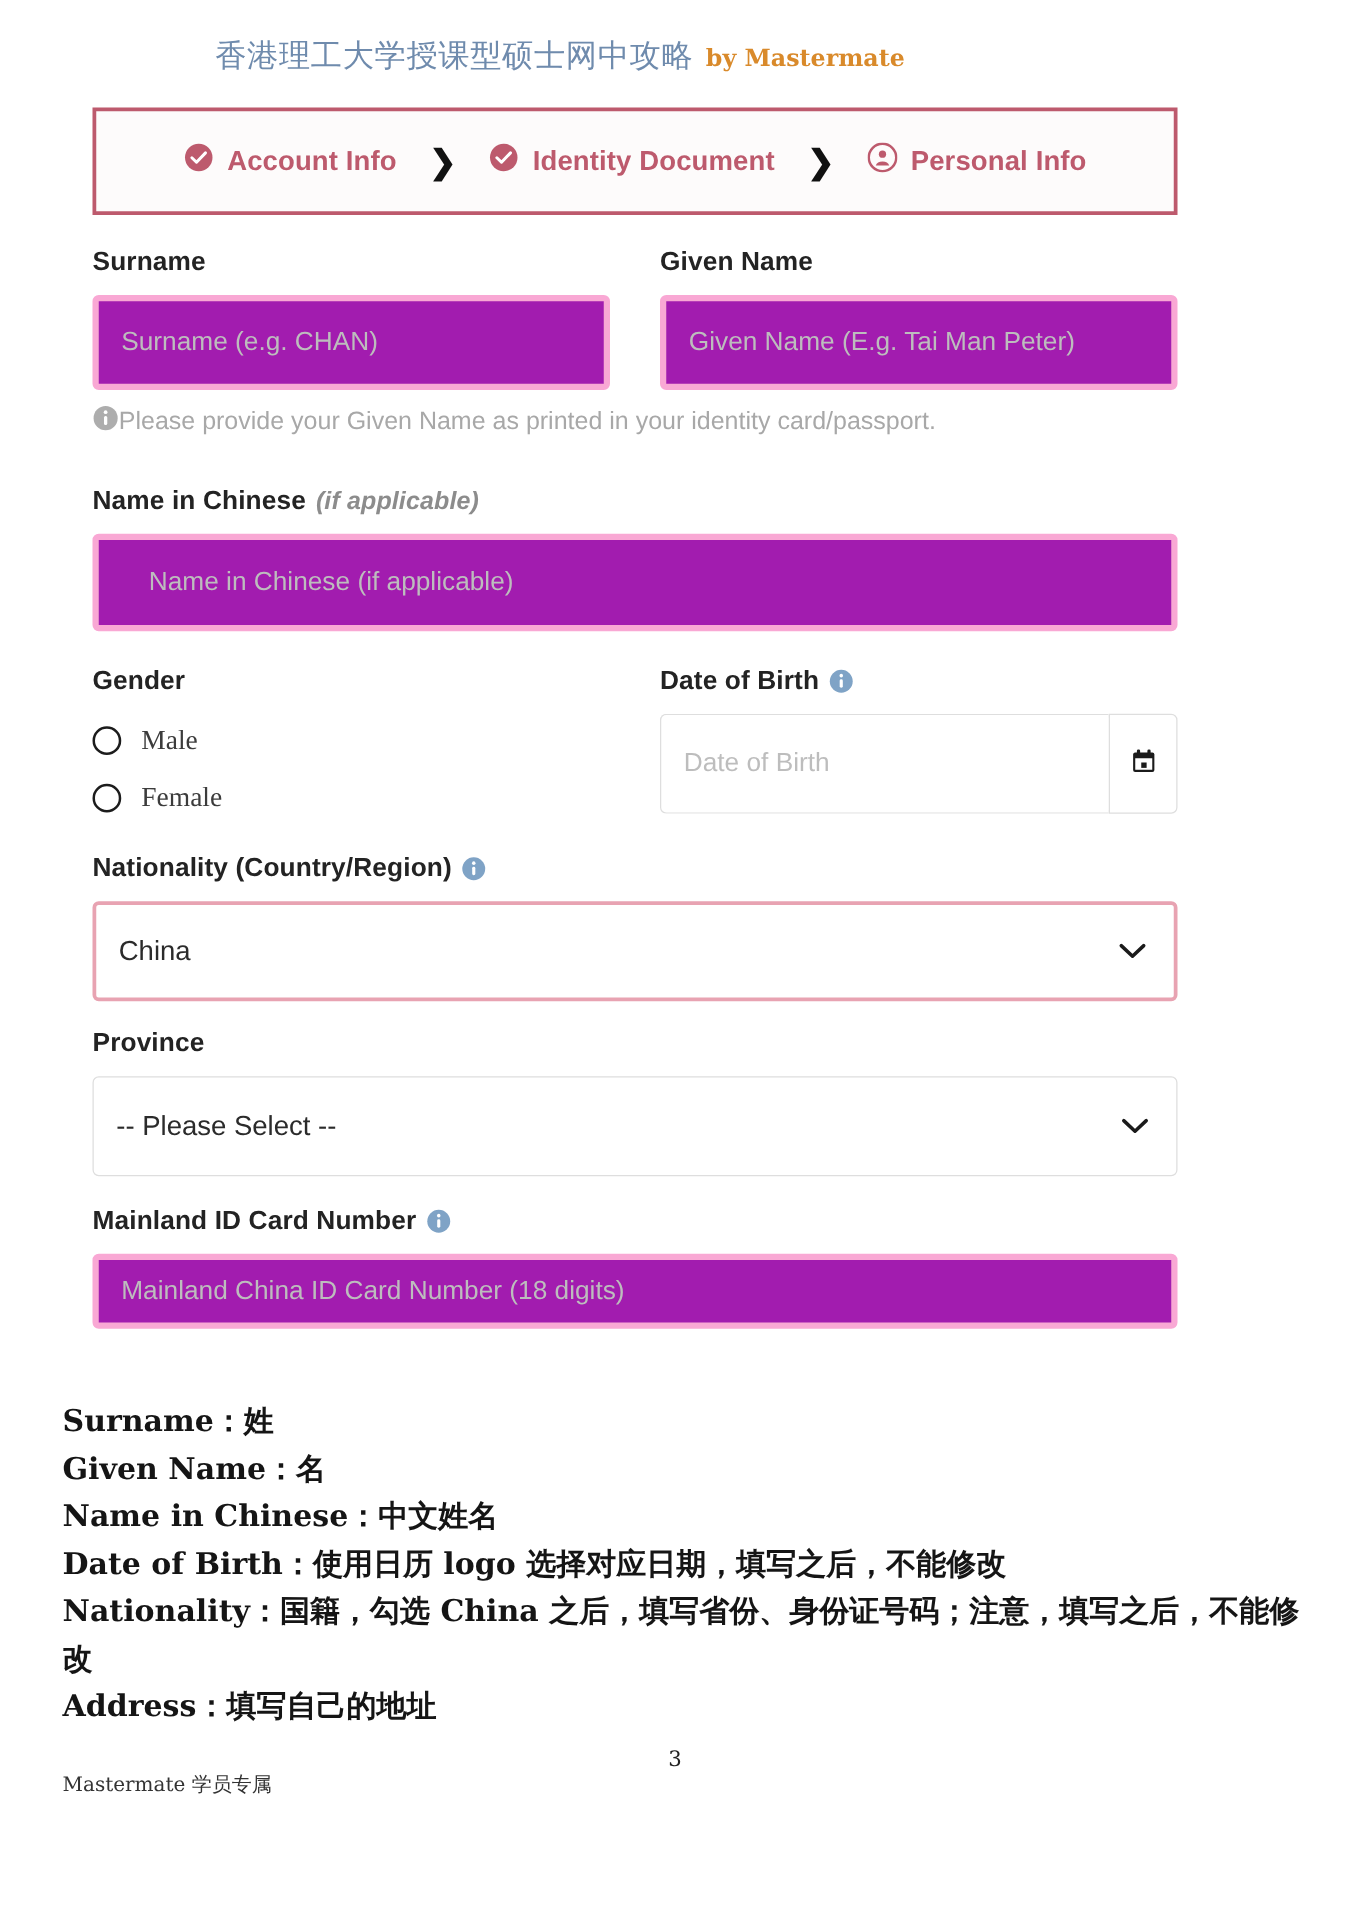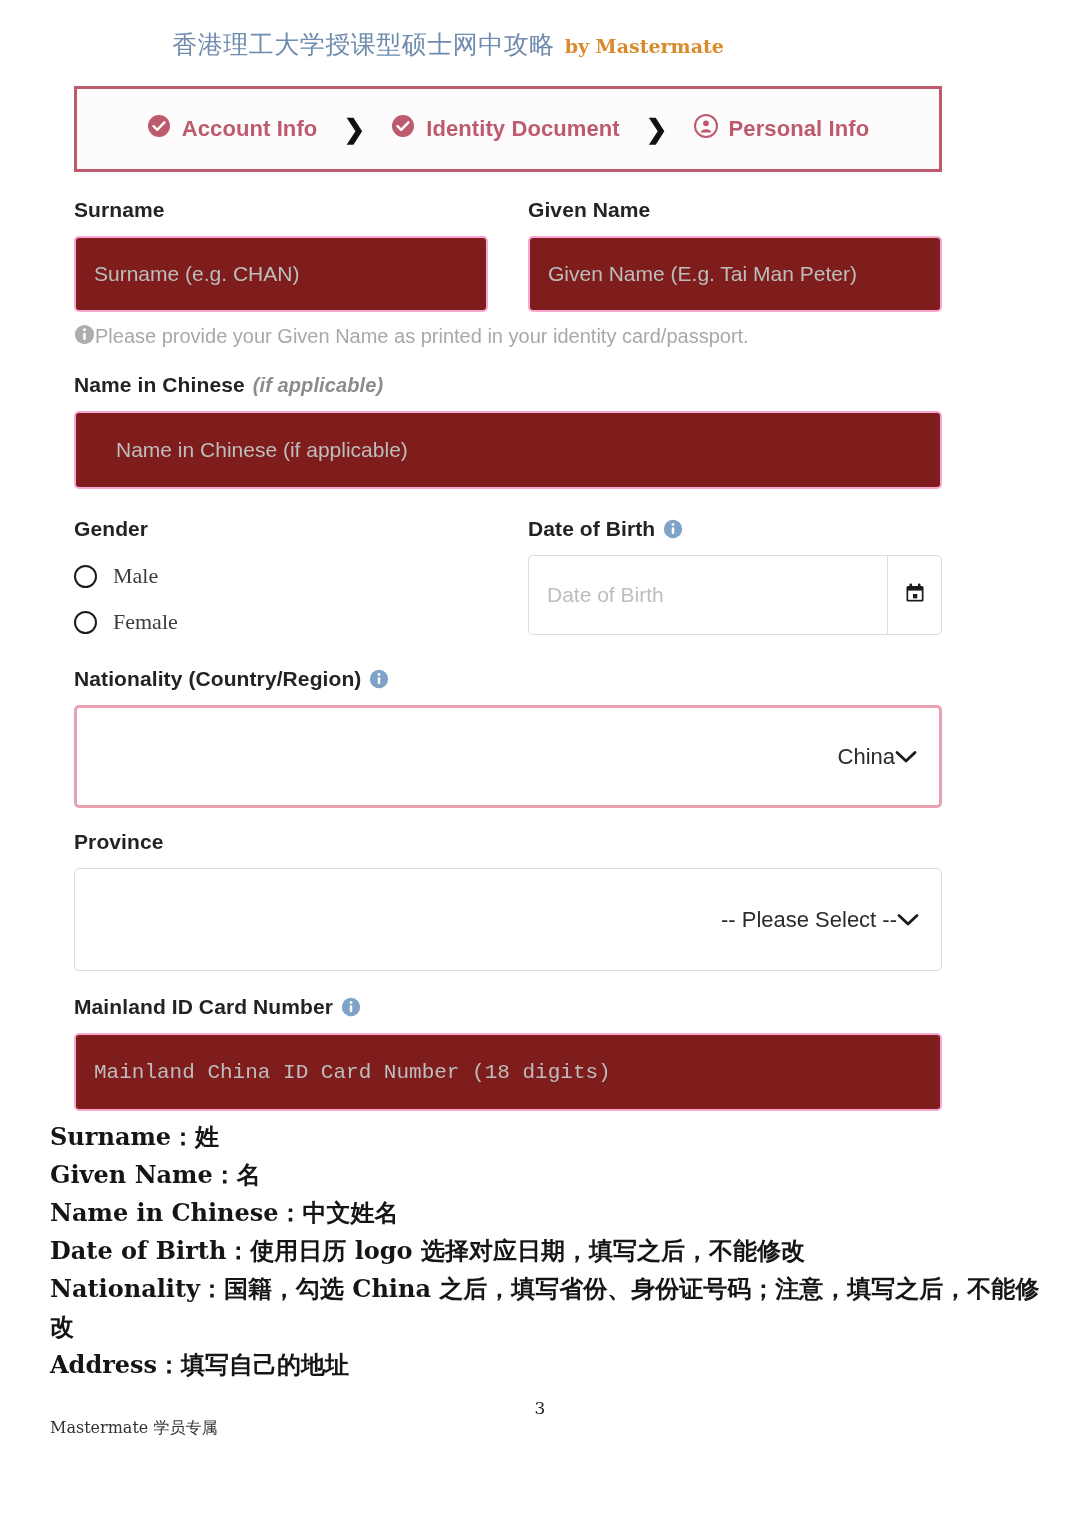--- a/index.html
+++ b/index.html
@@ -90,44 +90,44 @@
   }
   .fld-label .sub-it {
     font-weight: bold;
     font-style: italic;
     color: #8c8c8c;
     font-size: 20px;
   }
 
   
   .txt-input {
-    border: 2px solid #f9a8d4;
+    border: 5px solid #f9a8d4;
     border-radius: 5px;
-    background: #7f1d1d;
+    background: #a21caf;
     height: 76px;
     box-sizing: border-box;
     display: flex;
     align-items: center;
     padding: 0 18px;
   }
   .txt-input .ph {
     color: #bdbdbd;
     font-size: 21px;
   }
 
   
   .sel-input {
     border: 1px solid #dedede;
     border-radius: 5px;
     background: #fff;
-    height: 103px;
-    box-sizing: border-box;
-    display: flex;
-    align-items: center;
-    justify-content: flex-end;
+    height: 80px;
+    box-sizing: border-box;
+    display: flex;
+    align-items: center;
+    justify-content: space-between;
     padding: 0 22px 0 18px;
   }
   .sel-input.focused {
     border: 3px solid #e8a3b2;
   }
   .sel-input .val {
     color: #2b2b2b;
     font-size: 22px;
   }
   .sel-chev {
@@ -310,21 +310,21 @@
     <span>
       <svg width="21" height="21" viewBox="0 0 24 24">
         <circle cx="12" cy="12" r="11" fill="#adadad"></circle>
         <circle cx="12" cy="6.6" r="1.7" fill="#ffffff"></circle>
         <rect x="10.5" y="10" width="3" height="8.2" rx="1.4" fill="#ffffff"></rect>
       </svg>
     </span>
     <span class="hint-txt">Please provide your Given Name as printed in your identity card/passport.</span>
   </div>
 
-  <div style="margin-top:24px;">
+  <div style="margin-top:39px;">
     <div class="fld-label">
       <span>Name in Chinese</span>
       <span class="sub-it">(if applicable)</span>
     </div>
     <div class="txt-input" style="margin-top:14px;height:78px;padding-left:40px;">
       <span class="ph">Name in Chinese (if applicable)</span>
     </div>
   </div>
 
   <div class="row2" style="margin-top:28px;">
@@ -412,21 +412,21 @@
     <div class="fld-label">
       <span>Mainland ID Card Number</span>
       <span>
         <svg width="20" height="20" viewBox="0 0 24 24" style="display:block;">
           <circle cx="12" cy="12" r="11" fill="#7fa3c6"></circle>
           <circle cx="12" cy="6.6" r="1.7" fill="#ffffff"></circle>
           <rect x="10.5" y="10" width="3" height="8.2" rx="1.4" fill="#ffffff"></rect>
         </svg>
       </span>
     </div>
-    <div class="txt-input" style="margin-top:14px;height:78px;font-family:Liberation Mono, monospace;">
+    <div class="txt-input" style="margin-top:14px;height:60px;">
       <span class="ph">Mainland China ID Card Number (18 digits)</span>
     </div>
   </div>
 
 </div>
 
 <div class="annotations">
   <p>Surname：姓</p>
   <p>Given Name：名</p>
   <p>Name in Chinese：中文姓名</p>

